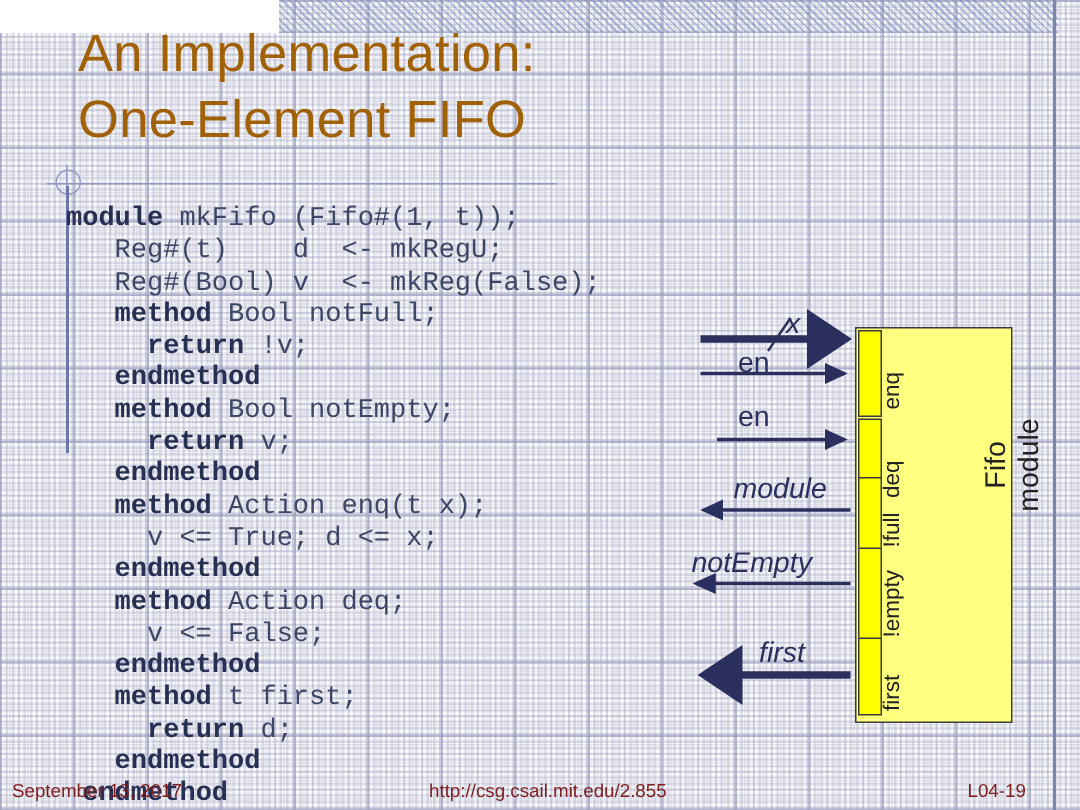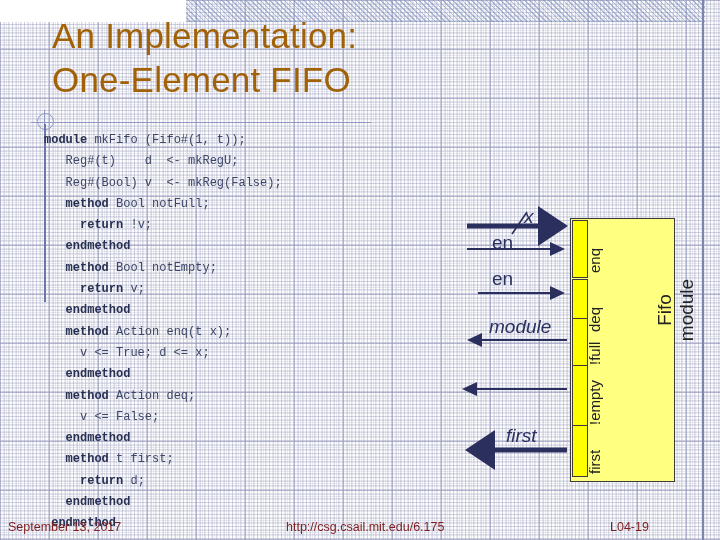--- a/index.html
+++ b/index.html
@@ -64,21 +64,21 @@
   }
   #handle{
     position:absolute;left:31px;top:110px;width:26px;height:26px;
   }
   #handle .hline{position:absolute;left:0;top:12px;width:340px;height:1px;background:#8f99c4;}
   #handle .circ{position:absolute;left:6px;top:3px;width:15px;height:15px;border:1px solid #8f99c4;border-radius:50%;background:transparent;}
   #handle .vline{position:absolute;left:13px;top:0;width:1px;height:26px;background:#8f99c4;}
   #code{
     position:relative;
     font-family:"Liberation Mono","DejaVu Sans Mono",monospace;
-    font-size:12px;line-height:21.3px;
+    font-size:18px;line-height:21.3px;
     color:#3d4666;
     white-space:pre;
     letter-spacing:0px;
   }
   #code .b{font-weight:bold;color:#272f52;}
   
   #diagram{position:absolute;left:0;top:0;width:720px;height:540px;}
   .modbox{
     position:absolute;left:570px;top:218px;width:105px;height:264px;
     background:#ffff80;border:1.5px solid #3b3b3b;box-sizing:border-box;
@@ -107,21 +107,21 @@
     font-family:"Liberation Sans",sans-serif;white-space:nowrap;
   }
   .plain{font-style:normal;text-align:right;}
   
   .foot{
     position:absolute;bottom:6px;color:#7f1d1d;font-size:12.5px;
     font-family:"Liberation Sans",sans-serif;
   }
   #foot-date{left:8px;}
   #foot-url{left:286px;}
-  #foot-page{left:610px;}
+  #foot-page{left:645px;}
 </style>
 </head>
 <body>
 
 <div id="slide"></div>
 <div id="gridfine"></div>
 <div id="hatch"></div>
 <div id="topline"></div>
 <div id="titlepatch"></div>
 <div id="rightrule"></div>
@@ -206,18 +206,19 @@
     <span class="portlabel" style="left:13px;top:59px;transform:rotate(-90deg);">!empty</span>
   </div>
   <div class="port" style="left:572px;top:425px;height:52px;">
     <span class="portlabel" style="left:13px;top:48px;transform:rotate(-90deg);">first</span>
   </div>
 
   <span class="alabel" style="left:524px;top:206px;">x</span>
   <span class="alabel plain" style="left:492px;top:232px;">en</span>
   <span class="alabel plain" style="left:492px;top:268px;">en</span>
   <span class="alabel" style="left:489px;top:316px;">module</span>
+  <span class="alabel" style="left:461px;top:365px;">notEmpty</span>
   <span class="alabel" style="left:506px;top:425px;">first</span>
 </div>
 
 <div class="foot" id="foot-date">September 13, 2017</div>
-<div class="foot" id="foot-url">http://csg.csail.mit.edu/6.175</div>
+<div class="foot" id="foot-url">http://csg.csail.mit.edu/2.855</div>
 <div class="foot" id="foot-page">L04-19</div>
 
 </body></html>

